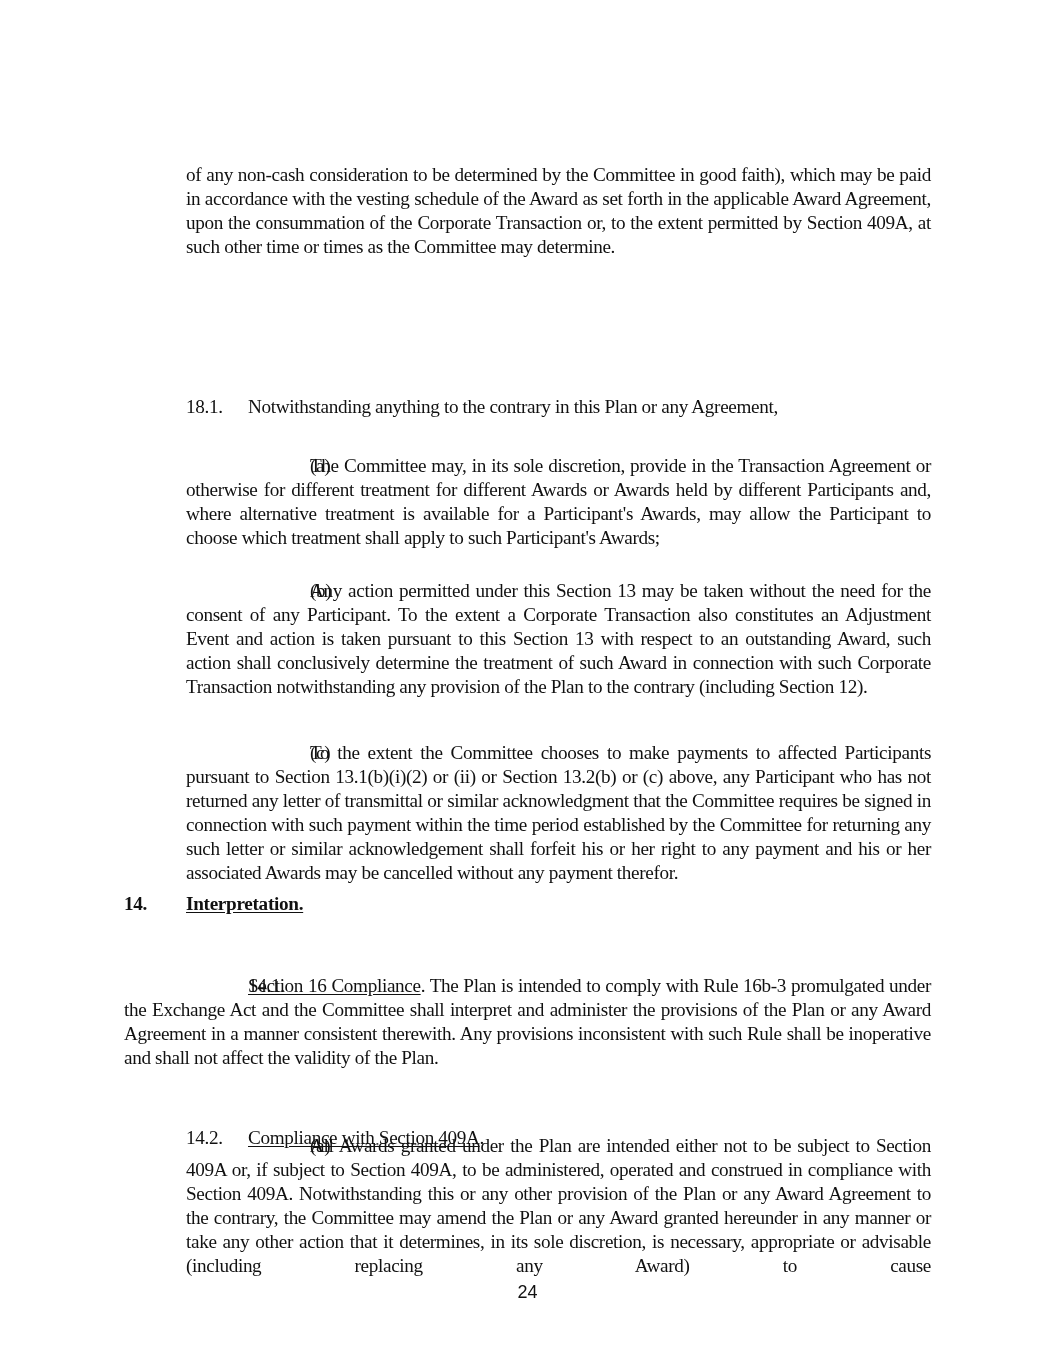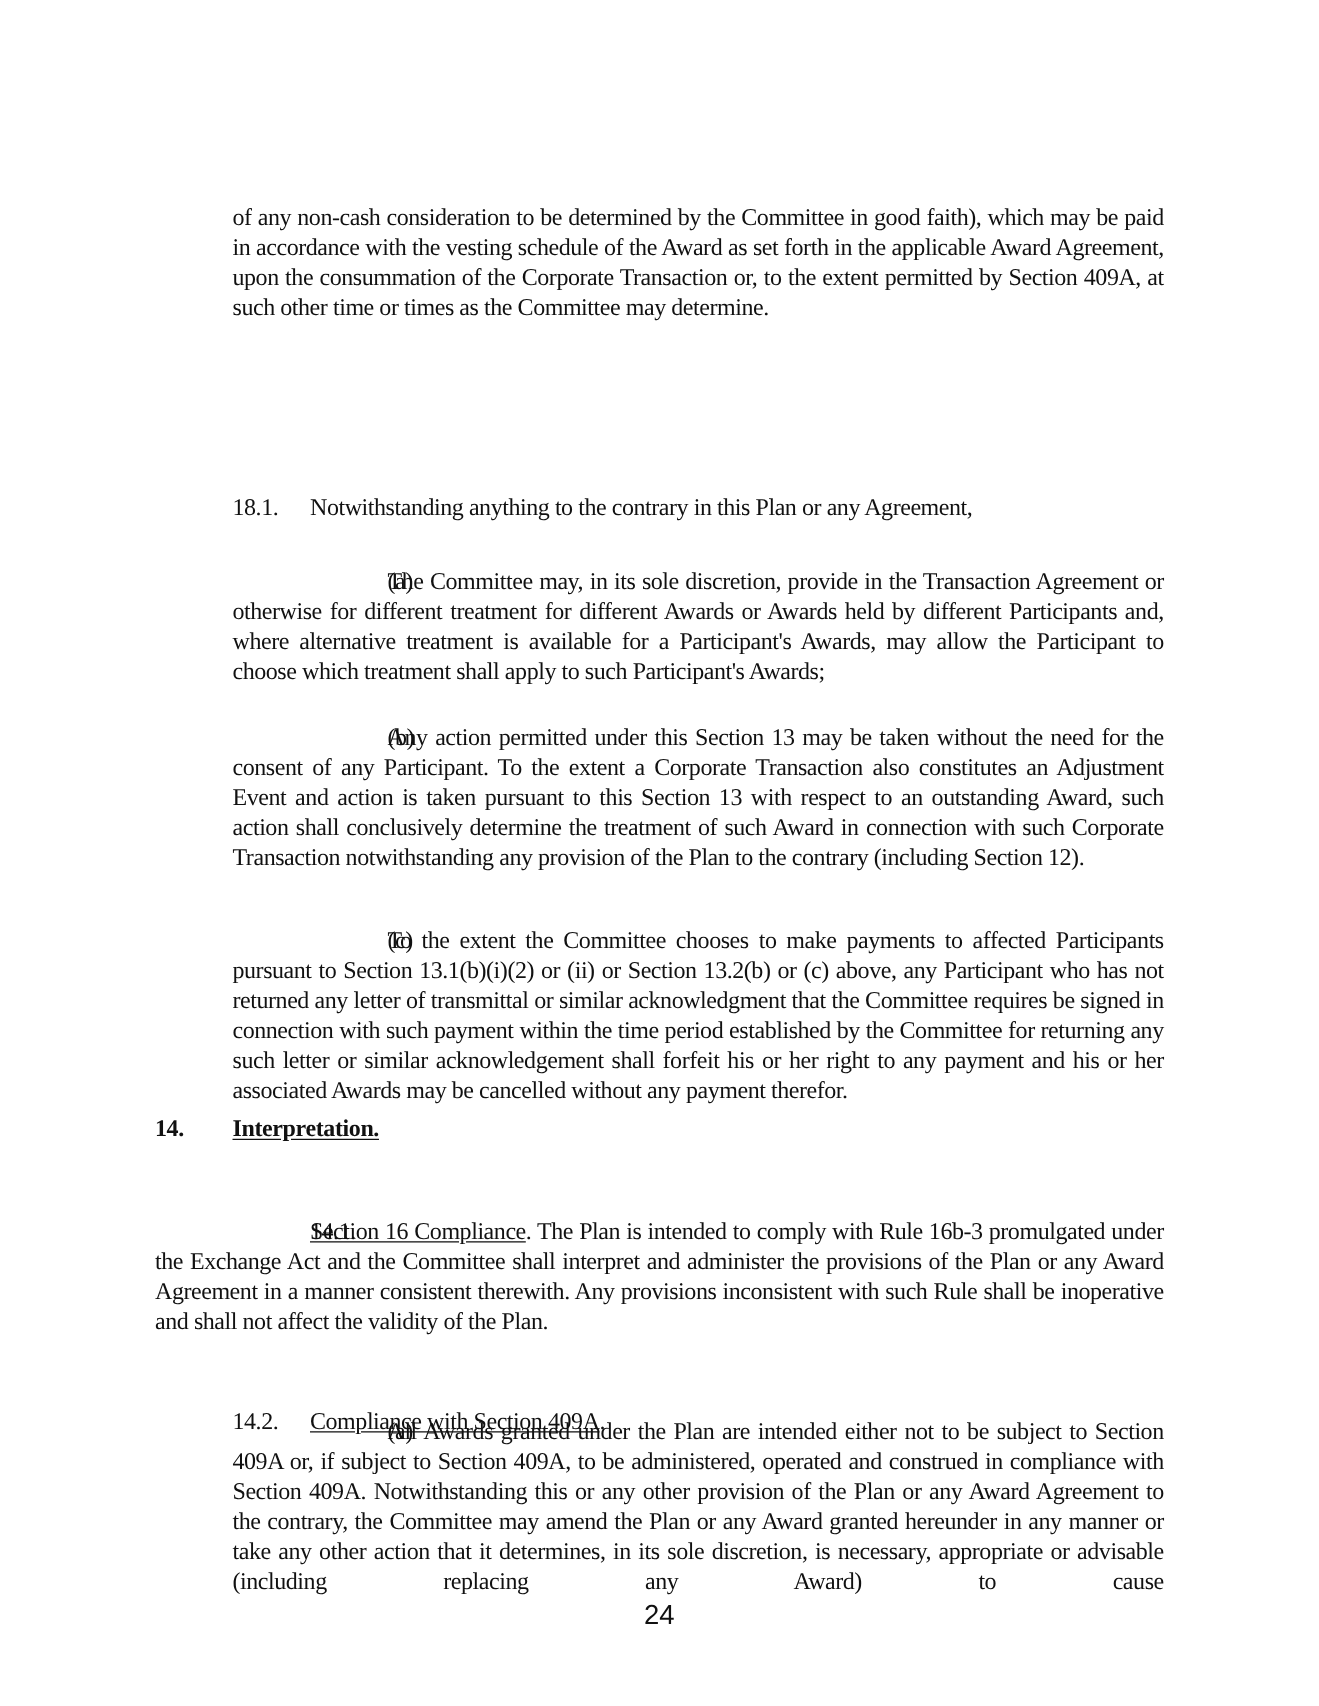--- a/index.html
+++ b/index.html
@@ -26,21 +26,21 @@
     .u { text-decoration: underline; text-underline-offset: 2px; }
     .heading {
       position: absolute; left: 124px; font-size: 19.2px; line-height: 24px;
       font-weight: bold; letter-spacing: -0.3px;
     }
     .heading .num { display: inline-block; width: 62px; }
     .heading .title { text-decoration: underline; text-underline-offset: 2px; }
     .page-number {
       position: absolute; left: 0; width: 1055px; text-align: center;
       top: 1281px; font-family: "Liberation Sans", "DejaVu Sans", sans-serif;
-      font-size: 22px; line-height: 22px; color: #111;
+      font-size: 18px; line-height: 22px; color: #111;
     }
   </style>
 </head>
 <body>
 
 <div class="page">
 
   <div class="para block-indent last-left" style="top:125px;">
     <span>of any non-cash consideration to be determined by the Committee in good faith), which may be paid in accordance with the vesting schedule of the Award as set forth in the applicable Award Agreement, upon the consummation of the Corporate Transaction or, to the extent permitted by Section 409A, at such other time or times as the Committee may determine.</span>
   </div>

